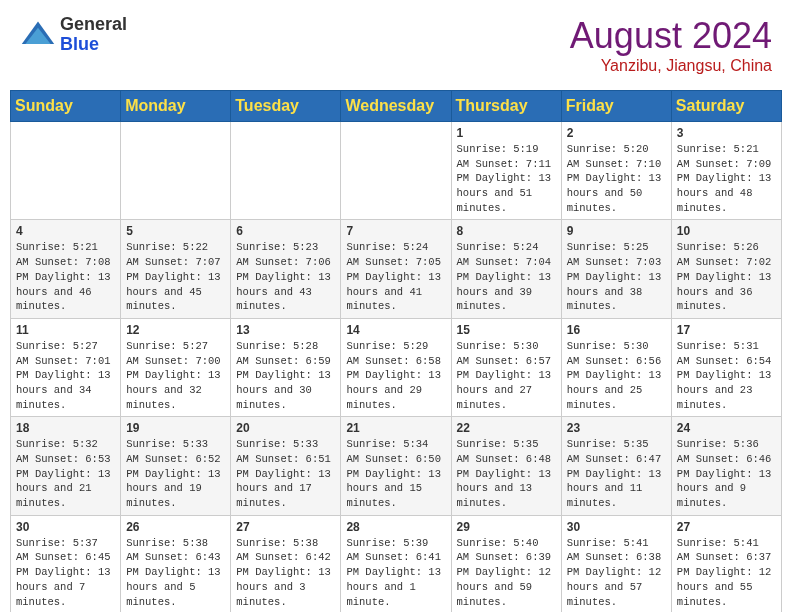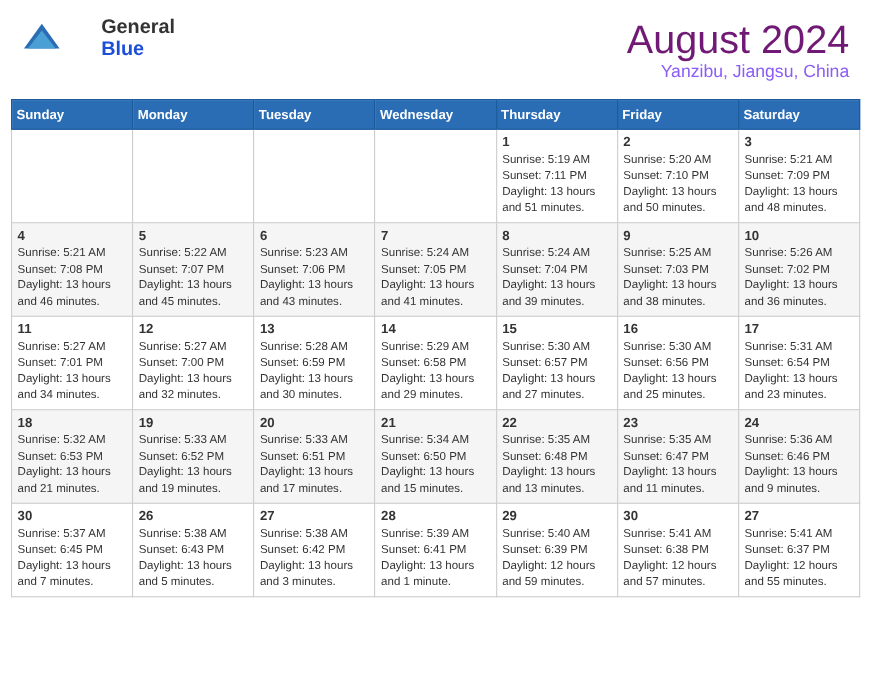--- a/index.html
+++ b/index.html
@@ -13,21 +13,20 @@
     .header {
       display: flex;
       justify-content: space-between;
       align-items: flex-start;
       margin-bottom: 10px;
       padding: 5px 10px;
     }
     .logo {
       display: flex;
       align-items: center;
-      gap: 32px;
     }
     .logo-text {
       display: flex;
       flex-direction: column;
       line-height: 1.1;
     }
     .logo-general {
       font-size: 18px;
       font-weight: bold;
       color: #333;
@@ -45,33 +44,33 @@
     .title-section {
       text-align: right;
     }
     .month-title {
       font-size: 36px;
       font-weight: normal;
       color: #701a75;
     }
     .location-title {
       font-size: 16px;
-      color: #8b5cf6;
+      color: #b91c1c;
     }
     .calendar {
       width: 100%;
       border-collapse: collapse;
       font-size: 11px;
     }
     .calendar th {
       background: #2a6db5;
-      color: #ffffff;
+      color: #fde047;
       padding: 6px 4px;
       text-align: left;
-      font-size: 12px;
+      font-size: 16px;
       font-weight: bold;
       border: 1px solid #1a5a9a;
     }
     .calendar td {
       border: 1px solid #ccc;
       vertical-align: top;
       padding: 4px 5px;
       width: calc(100% / 7);
       min-height: 85px;
       height: 85px;
@@ -91,20 +90,21 @@
     .day-number {
       font-weight: bold;
       font-size: 12px;
       margin-bottom: 2px;
       color: #333;
     }
     .day-info {
       color: #333;
       font-size: 10.5px;
       line-height: 1.4;
+      font-family: Liberation Mono, monospace;
     }
     .row-even td { background: #f0f0f0; }
     .row-odd td { background: #ffffff; }
   </style>
 </head>
 <body>
 
 <div class="header">
   <div class="logo">
     <svg class="logo-icon" viewBox="0 0 40 40">

